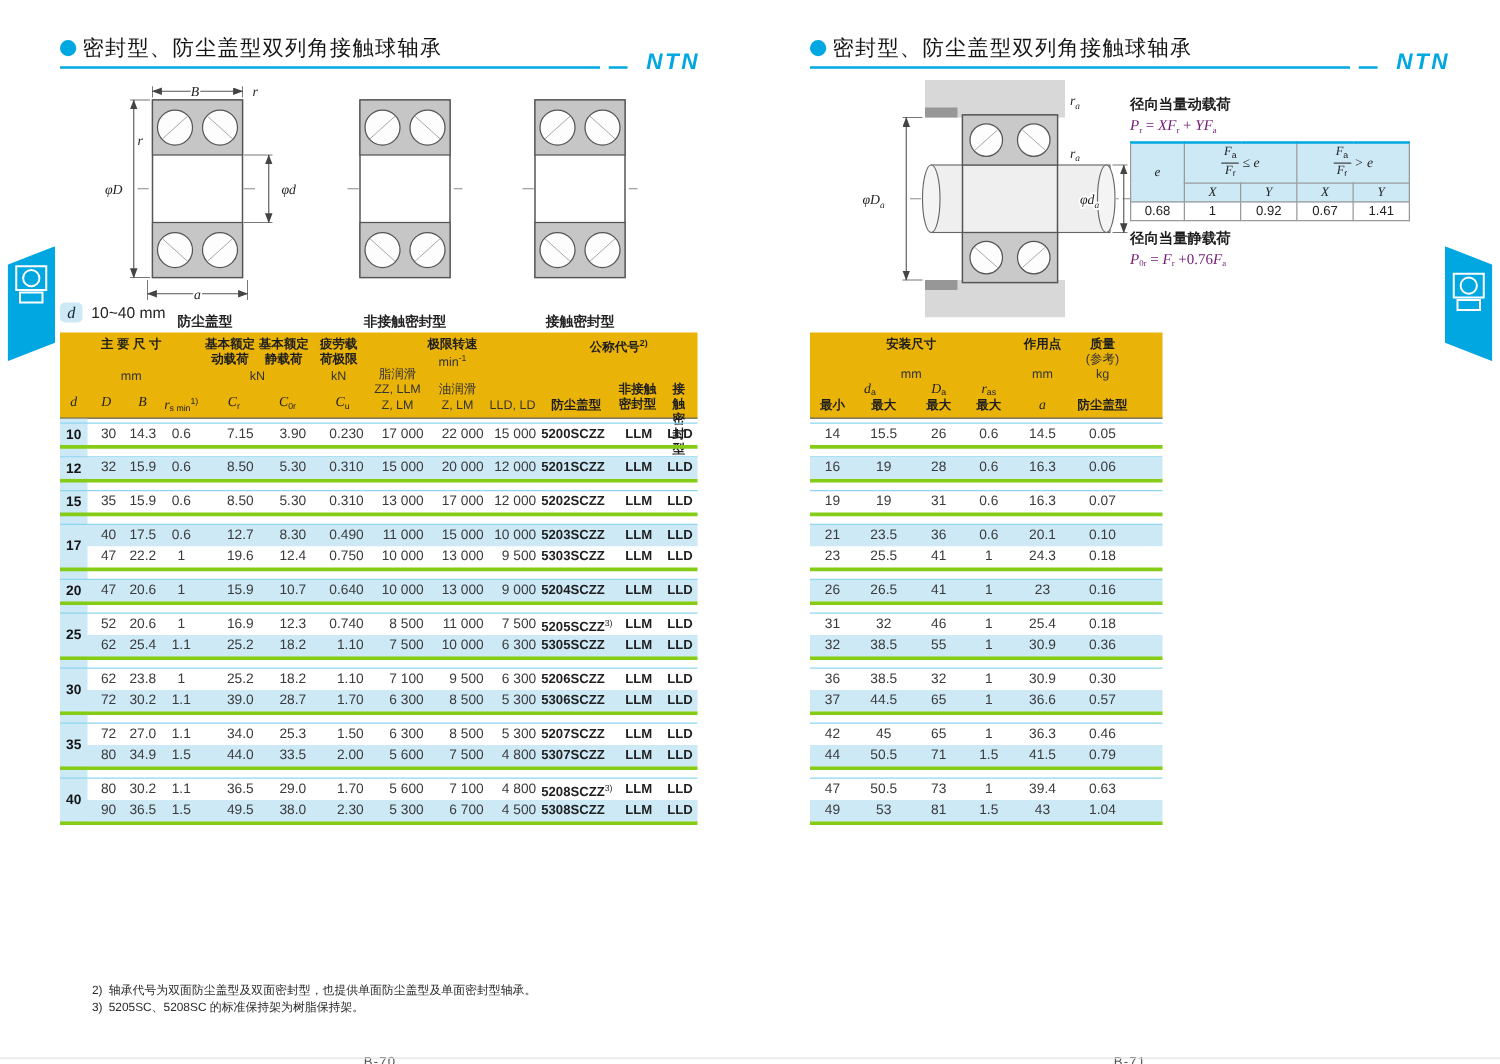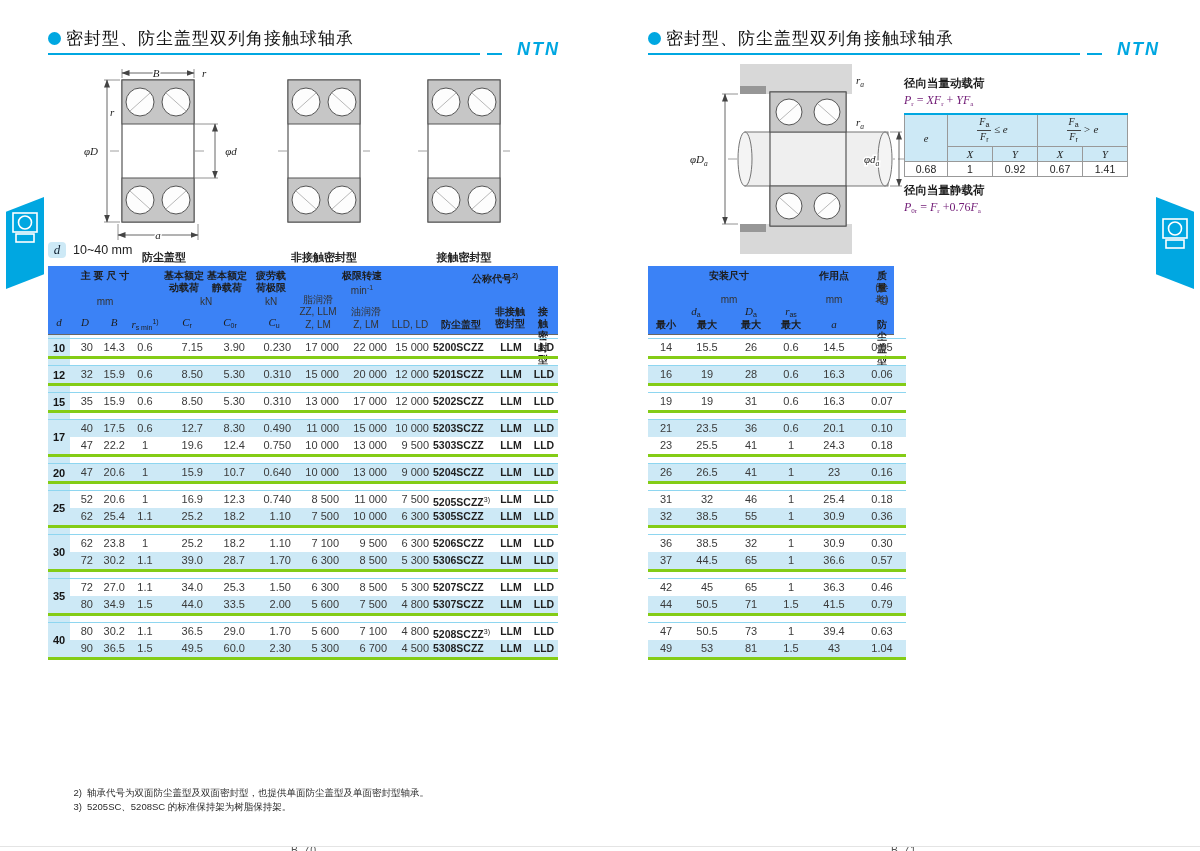--- a/index.html
+++ b/index.html
@@ -28,23 +28,23 @@
   .cl{stroke:#888;stroke-width:.8;stroke-dasharray:9 3 2 3;}
   .xline{stroke:#9a9a9a;stroke-width:.7;}
 
   
   .drange{position:absolute;left:0;top:216px;font-size:12.5px;color:#222;display:flex;align-items:center;}
   .dbox{display:inline-flex;width:18px;height:16px;background:#cde9f6;border-radius:4px;align-items:center;
     justify-content:center;font-family:"Liberation Serif",serif;font-style:italic;font-size:13px;margin-right:7px;color:#123;}
 
   
   .tablewrap{position:absolute;top:240px;left:0;}
-  .thead{position:relative;height:68px;background:#3b82f6;border-bottom:1px solid #666;}
+  .thead{position:relative;height:68px;background:#eab308;border-bottom:1px solid #666;}
   #lt-wrap .thead{width:510px;}
-  #rt-wrap .thead{width:246px;}
+  #rt-wrap .thead{width:282px;}
   .hl{position:absolute;transform:translateX(-50%);font-size:10px;font-weight:bold;color:#1d1d1d;
     text-align:center;line-height:12px;white-space:pre-line;}
   .hl.light{font-weight:normal;color:#333;}
   .hsym{font-weight:normal;font-size:11px;}
   .sym i{font-family:"Liberation Serif","DejaVu Serif",serif;font-style:italic;font-weight:normal;}
   .sym sub{font-size:7px;vertical-align:-2px;}
   .sym sup{font-size:7px;vertical-align:4px;}
   .tbody{position:relative;padding-top:3px;}
   .d-stripe{position:absolute;left:0;top:0;bottom:0;width:22px;background:#cde9f6;}
   .group{position:relative;border-top:1px solid #8ed6f0;border-bottom:3px solid #84cc16;margin-bottom:6px;}
@@ -460,21 +460,21 @@
             <div class="cell code">5208SCZZ<sup>3)</sup></div>
             <div class="cell seal">LLM</div>
             <div class="cell seal">LLD</div>
           </div>
           <div class="lt-row band">
             <div></div>
             <div class="cell r">90</div>
             <div class="cell r">36.5</div>
             <div class="cell c">1.5</div>
             <div class="cell r">49.5</div>
-            <div class="cell r">60.0</div>
+            <div class="cell r">38.0</div>
             <div class="cell r">2.30</div>
             <div class="cell r">5 300</div>
             <div class="cell r">6 700</div>
             <div class="cell r">4 500</div>
             <div class="cell code">5308SCZZ</div>
             <div class="cell seal">LLM</div>
             <div class="cell seal">LLD</div>
           </div>
         </div>
       </div>

